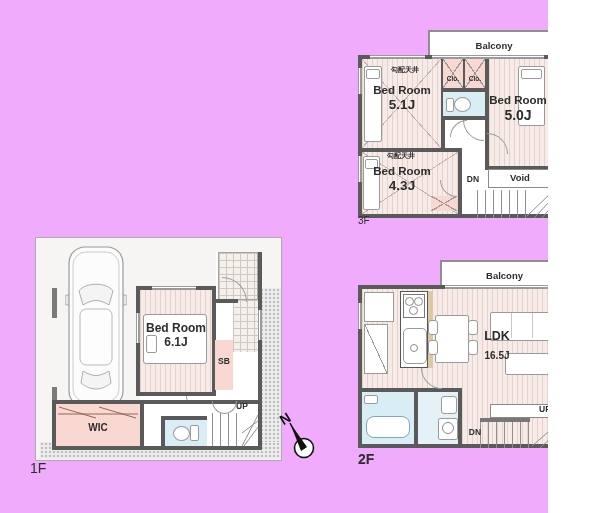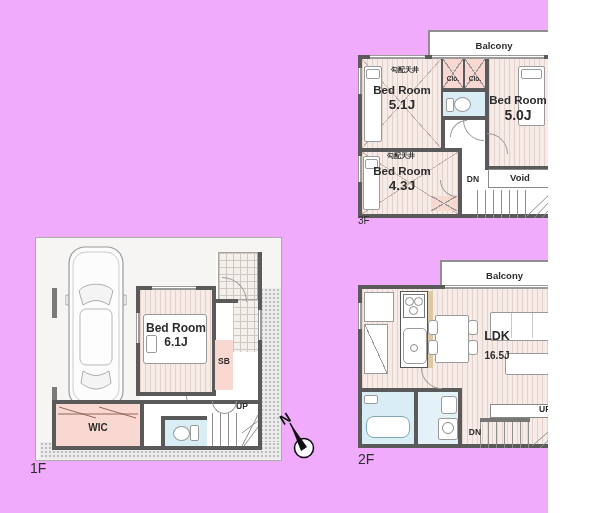--- a/index.html
+++ b/index.html
@@ -156,21 +156,21 @@
     <div class="abs treads" style="left:125px;top:164px;width:52px;height:26px;"></div>
     <svg class="abs" style="left:177px;top:160px;" width="30" height="30">
       <path d="M0,28 L30,2 M8,30 L30,10 M18,30 L30,18" stroke="#8f8f8f" stroke-width="1" fill="none"></path>
     </svg>
     <div class="lbl" style="left:108px;top:170px;width:24px;font-size:8.5px;">DN</div>
 
     <div class="winh" style="left:90px;top:27px;width:110px;"></div>
     <div class="winv" style="left:3px;top:45px;height:26px;"></div>
     <div class="winv" style="left:206px;top:60px;height:30px;"></div>
 
-    <div class="lbl" style="left:3px;top:194px;font-size:14px;font-weight:400;">2F</div>
+    <div class="lbl" style="left:3px;top:194px;font-size:14px;font-weight:700;">2F</div>
   </div>
 
   <div class="abs" style="left:30px;top:235px;width:300px;height:250px;">
     <div class="abs" style="left:5px;top:2px;width:247px;height:224px;border:1px solid #ababab;background:#f6f5f3;box-sizing:border-box;"></div>
     <div class="abs stipple" style="left:226px;top:53px;width:25px;height:170px;"></div>
     <div class="abs stipple" style="left:10px;top:207px;width:241px;height:17px;"></div>
 
     <svg class="abs" style="left:35px;top:8px;" width="62" height="168" viewBox="0 0 62 168">
       <rect x="0" y="52" width="5" height="10" rx="2" fill="#e6e6e6" stroke="#a0a0a0" stroke-width="0.8"></rect>
       <rect x="57" y="52" width="5" height="10" rx="2" fill="#e6e6e6" stroke="#a0a0a0" stroke-width="0.8"></rect>

